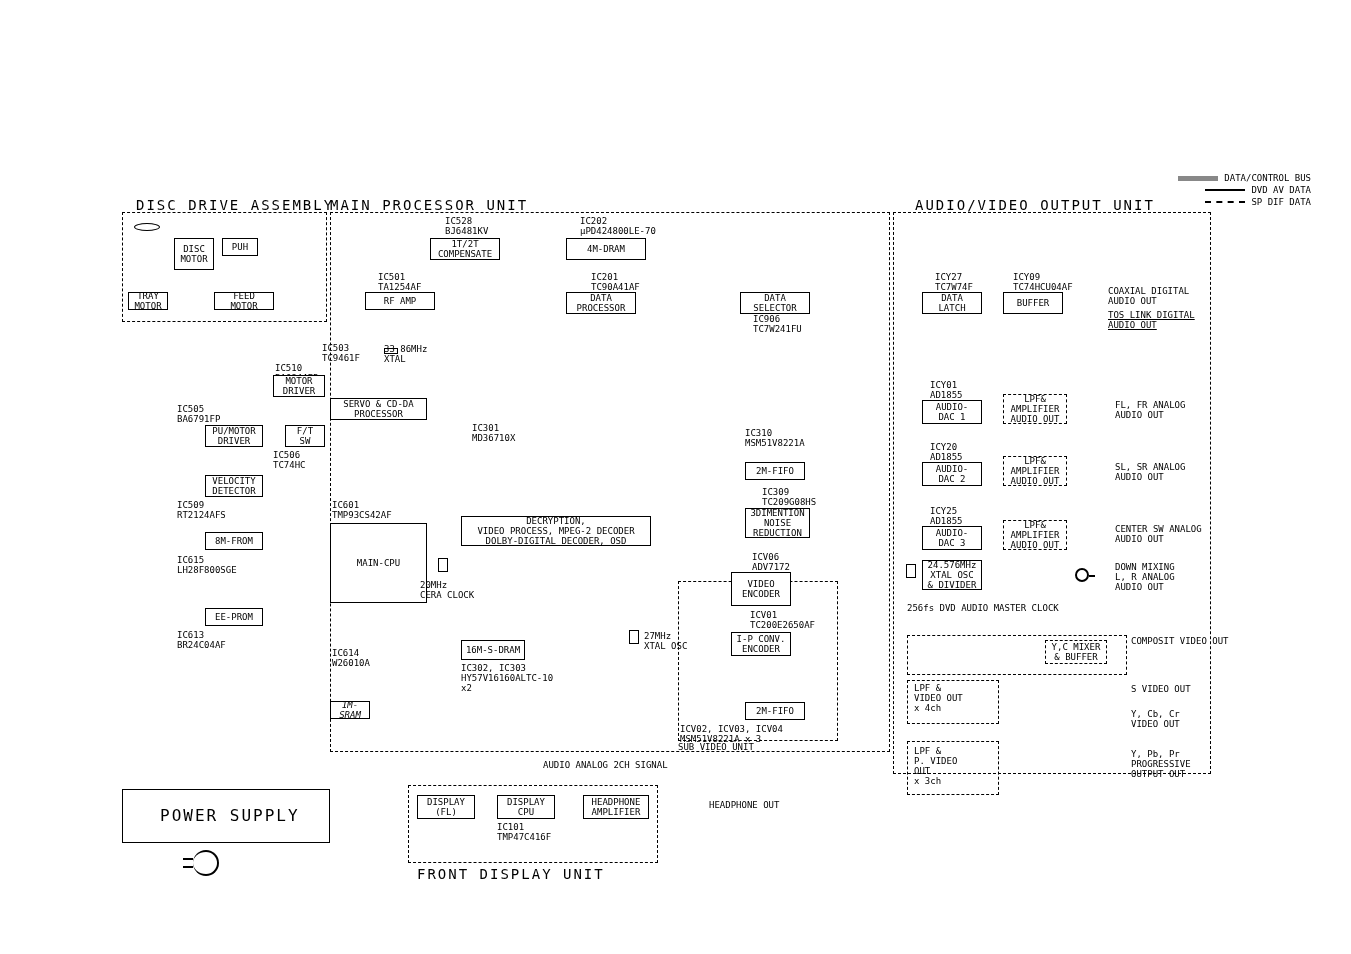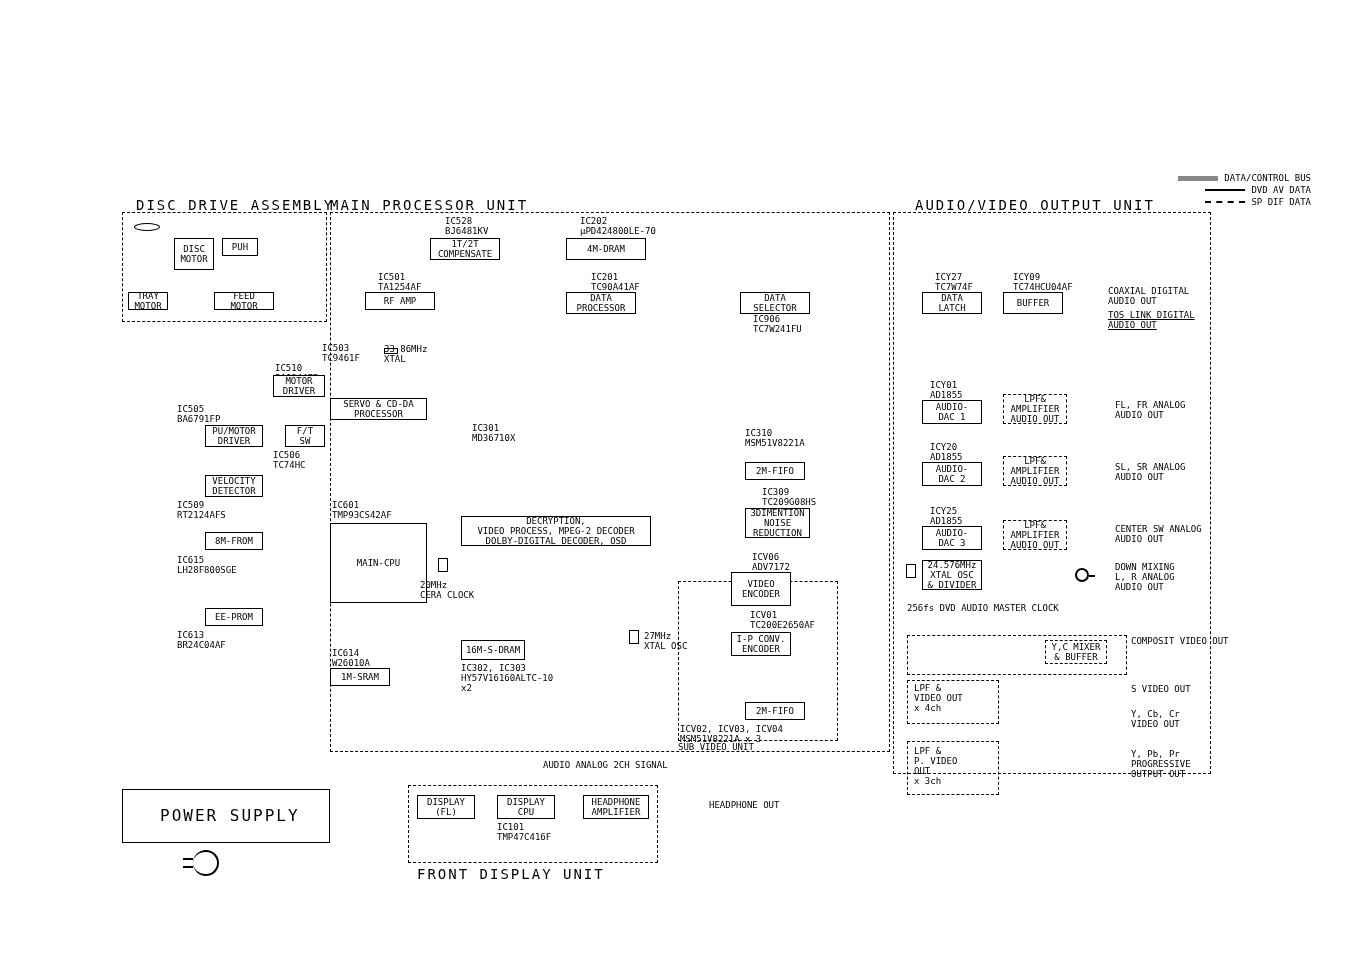--- a/index.html
+++ b/index.html
@@ -197,21 +197,21 @@
 <div class="cera" style="top:558px; left:438px;"></div>
 <div class="ic-label" style="top:580px; left:420px; white-space:pre;">20MHz
 CERA CLOCK</div>
 
 <div class="block" style="top:608px; left:205px; width:58px; height:18px;">EE-PROM</div>
 <div class="ic-label" style="top:630px; left:177px; white-space:pre;">IC613
 BR24C04AF</div>
 
 <div class="ic-label" style="top:648px; left:332px; white-space:pre;">IC614
 W26010A</div>
-<div class="block" style="top:668px; left:330px; width:60px; height:18px;">1M-SRAM</div>
+<div class="block" style="top:701px; left:330px; width:40px; height:18px;font-style:italic;">1M-SRAM</div>
 
 <div class="ic-label" style="top:423px; left:472px; white-space:pre;">IC301
 MD36710X</div>
 <div class="block" style="top:516px; left:461px; width:190px; height:30px; white-space:pre;">DECRYPTION,
 VIDEO PROCESS, MPEG-2 DECODER
 DOLBY-DIGITAL DECODER, OSD</div>
 
 <div class="block" style="top:640px; left:461px; width:64px; height:20px;">16M-S-DRAM</div>
 <div class="ic-label" style="top:663px; left:461px; white-space:pre;">IC302, IC303
 HY57V16160ALTC-10

